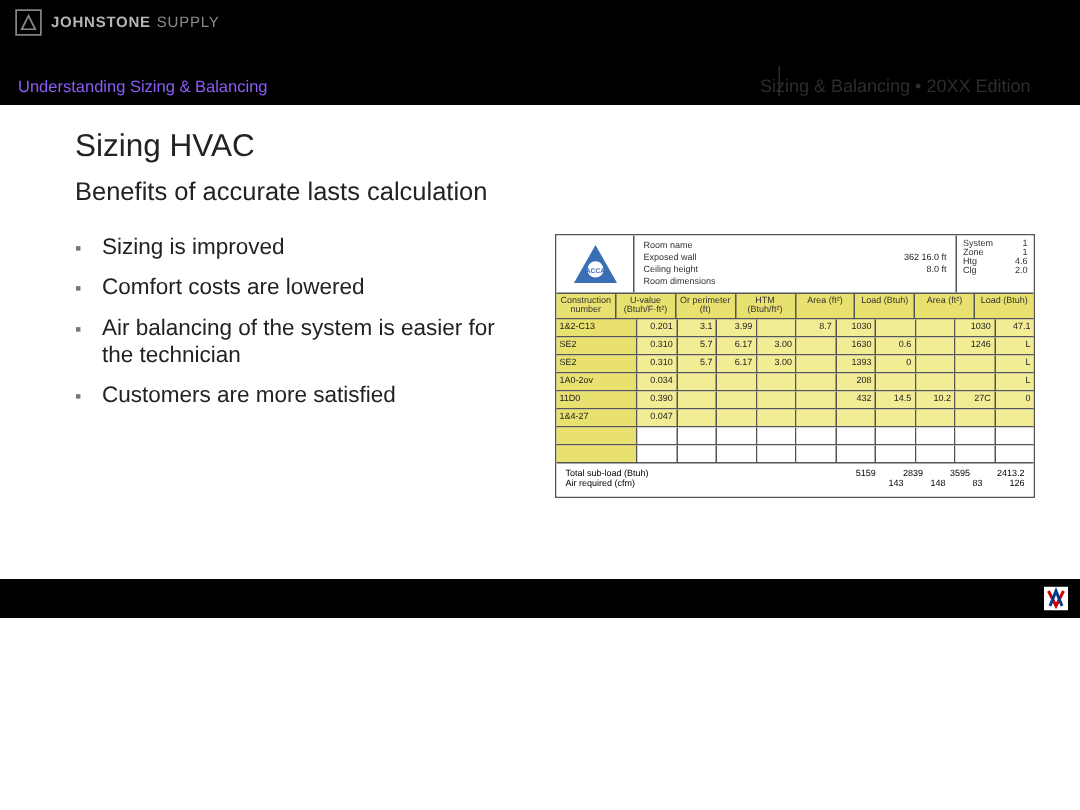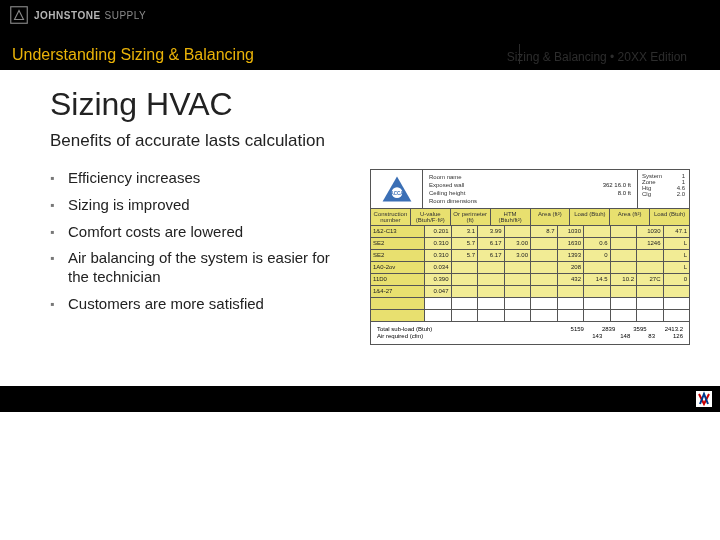--- a/index.html
+++ b/index.html
@@ -9,27 +9,27 @@
 
   
   .top-band { position: absolute; top: 0; left: 0; right: 0; height: 70px; background: #000; color: #c9c9c9; }
   .brand { position: absolute; top: 6px; left: 10px; display: flex; align-items: center; gap: 6px; }
   .brand-mark { width: 18px; height: 18px; display: inline-block; }
   .brand-mark svg { width: 18px; height: 18px; }
   .brand-text { font-size: 10px; letter-spacing: 0.5px; color: #9e9e9e; display: inline-flex; gap: 4px; align-items: baseline; }
   .brand-text .bold { font-weight: 700; color: #b5b5b5; }
   .brand-text .light { font-weight: 400; color: #8a8a8a; }
 
-  .breadcrumb { position: absolute; left: 12px; bottom: 6px; font-size: 16px; color: #eab308; }
+  .breadcrumb { position: absolute; left: 12px; bottom: 6px; font-size: 11px; color: #8b5cf6; }
   .header-right { position: absolute; right: 33px; bottom: 6px; font-size: 12px; color: #2d2d2d; }
   .header-divider { position: absolute; right: 200px; top: 44px; bottom: 6px; width: 1px; background: #2a2a2a; }
 
   
   .content { position: absolute; top: 86px; left: 50px; right: 24px; }
-  .title { font-size: 32px; font-weight: 400; color: #222; }
+  .title { font-size: 21px; font-weight: 400; color: #222; }
   .subtitle { margin-top: 8px; font-size: 17px; font-weight: 400; color: #222; }
 
   .body-row { display: flex; gap: 20px; margin-top: 18px; align-items: flex-start; }
   .bullets { width: 300px; }
   .bullets ul { list-style: none; }
   .bullets li { position: relative; padding-left: 18px; margin-bottom: 8px; font-size: 15px; line-height: 1.25; color: #222; }
   .bullets li::before { content: "▪"; position: absolute; left: 0; top: 0; color: #777; font-size: 12px; line-height: 1.6; }
 
   
   .worksheet { width: 320px; }
@@ -87,21 +87,20 @@
     <div class="header-right">Sizing &amp; Balancing • 20XX Edition</div>
   </div>
 
   <div class="content">
     <h1 class="title">Sizing HVAC</h1>
     <div class="subtitle">Benefits of accurate lasts calculation</div>
 
     <div class="body-row">
       <div class="bullets">
         <ul>
-          <li>Efficiency increases</li>
           <li>Sizing is improved</li>
           <li>Comfort costs are lowered</li>
           <li>Air balancing of the system is easier for the technician</li>
           <li>Customers are more satisfied</li>
         </ul>
       </div>
 
       <div class="worksheet">
         <div class="ws-box">
           <div class="ws-head">

